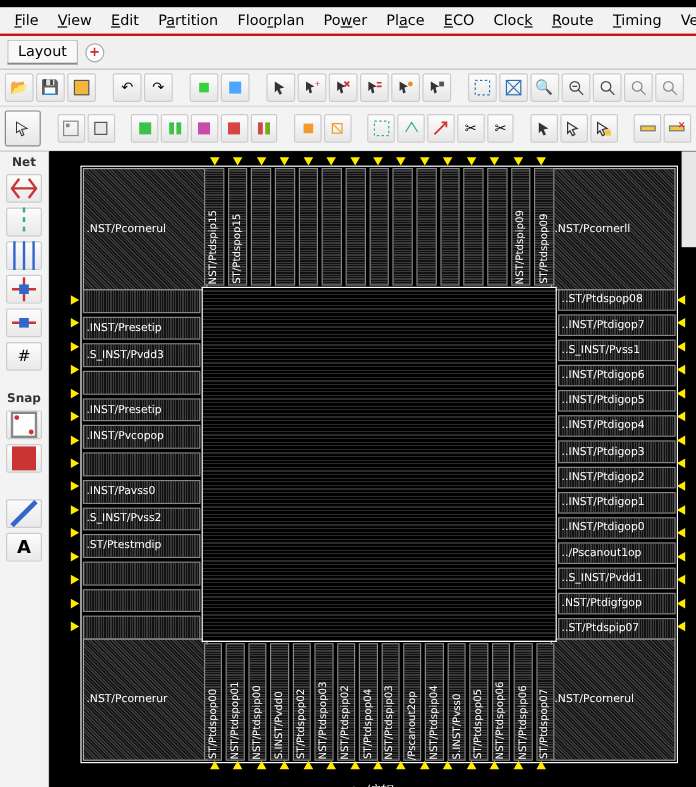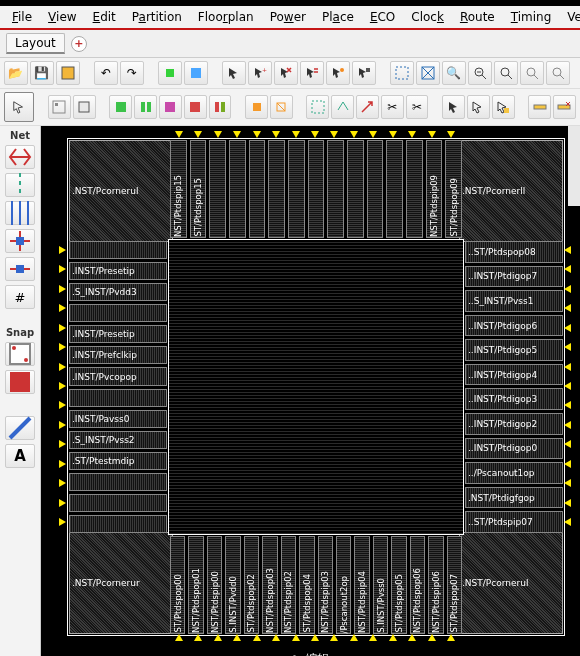--- a/index.html
+++ b/index.html
@@ -356,23 +356,20 @@
             <div class="pad">
               <span>.S_INST/Pvdd3</span>
             </div>
             <div class="pad">
               <span></span>
             </div>
             <div class="pad">
               <span>.INST/Presetip</span>
             </div>
             <div class="pad">
-              <span>.INST/Prefclkip</span>
-            </div>
-            <div class="pad">
               <span>.INST/Pvcopop</span>
             </div>
             <div class="pad">
               <span></span>
             </div>
             <div class="pad">
               <span>.INST/Pavss0</span>
             </div>
             <div class="pad">
               <span>.S_INST/Pvss2</span>
@@ -409,24 +406,30 @@
             <div class="pad">
               <span>..INST/Ptdigop4</span>
             </div>
             <div class="pad">
               <span>..INST/Ptdigop3</span>
             </div>
             <div class="pad">
               <span>..INST/Ptdigop2</span>
             </div>
             <div class="pad">
+              <span>..INST/Ptdigop1</span>
+            </div>
+            <div class="pad">
               <span>..INST/Ptdigop0</span>
             </div>
             <div class="pad">
               <span>../Pscanout1op</span>
+            </div>
+            <div class="pad">
+              <span>..S_INST/Pvdd1</span>
             </div>
             <div class="pad">
               <span>.NST/Ptdigfgop</span>
             </div>
             <div class="pad">
               <span>..ST/Ptdspip07</span>
             </div>
           </div>
         <div class="pads top" id="pads-top">
             <div class="pad">

